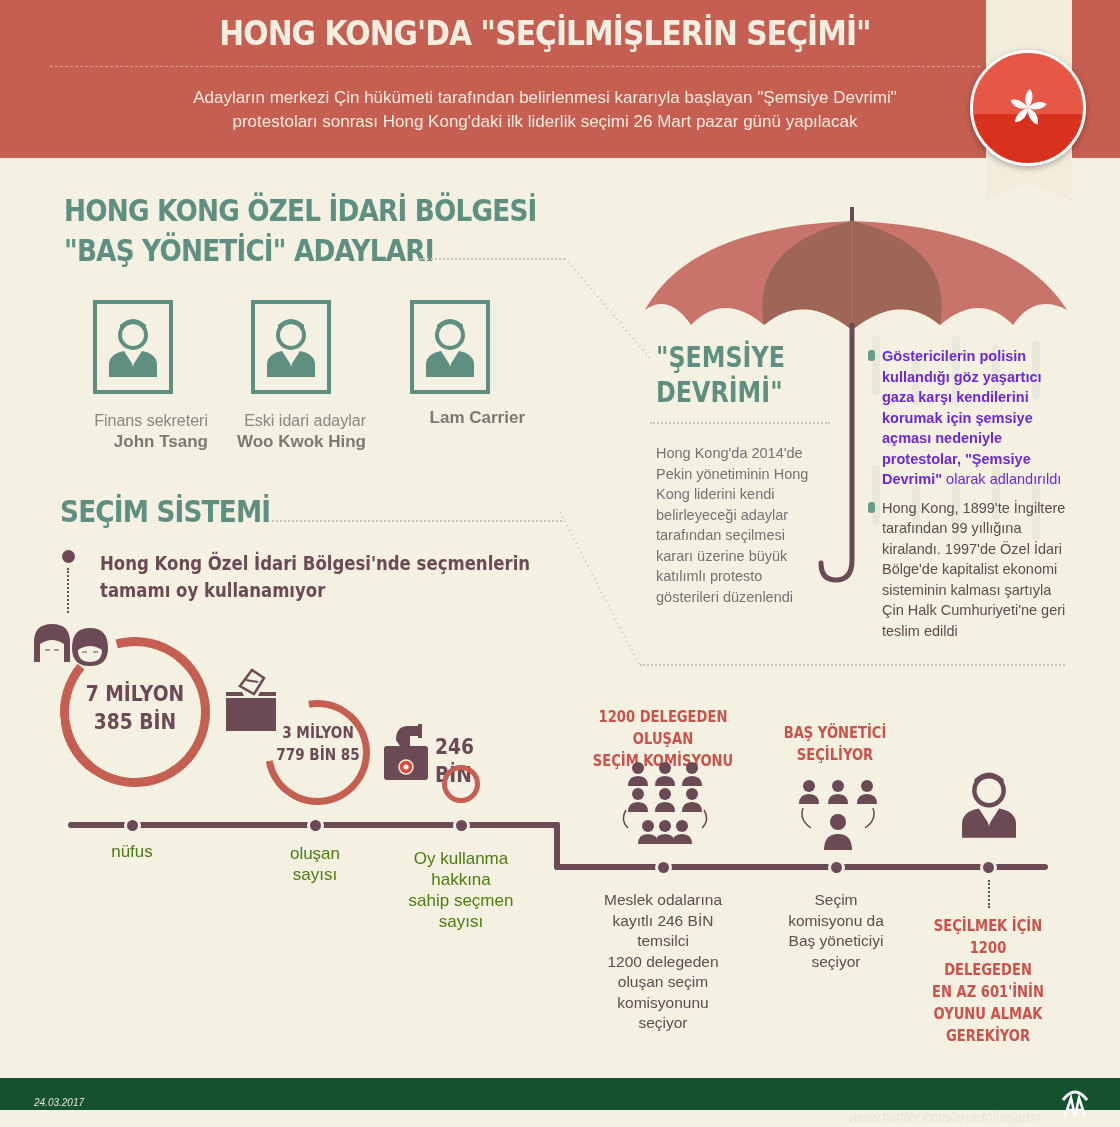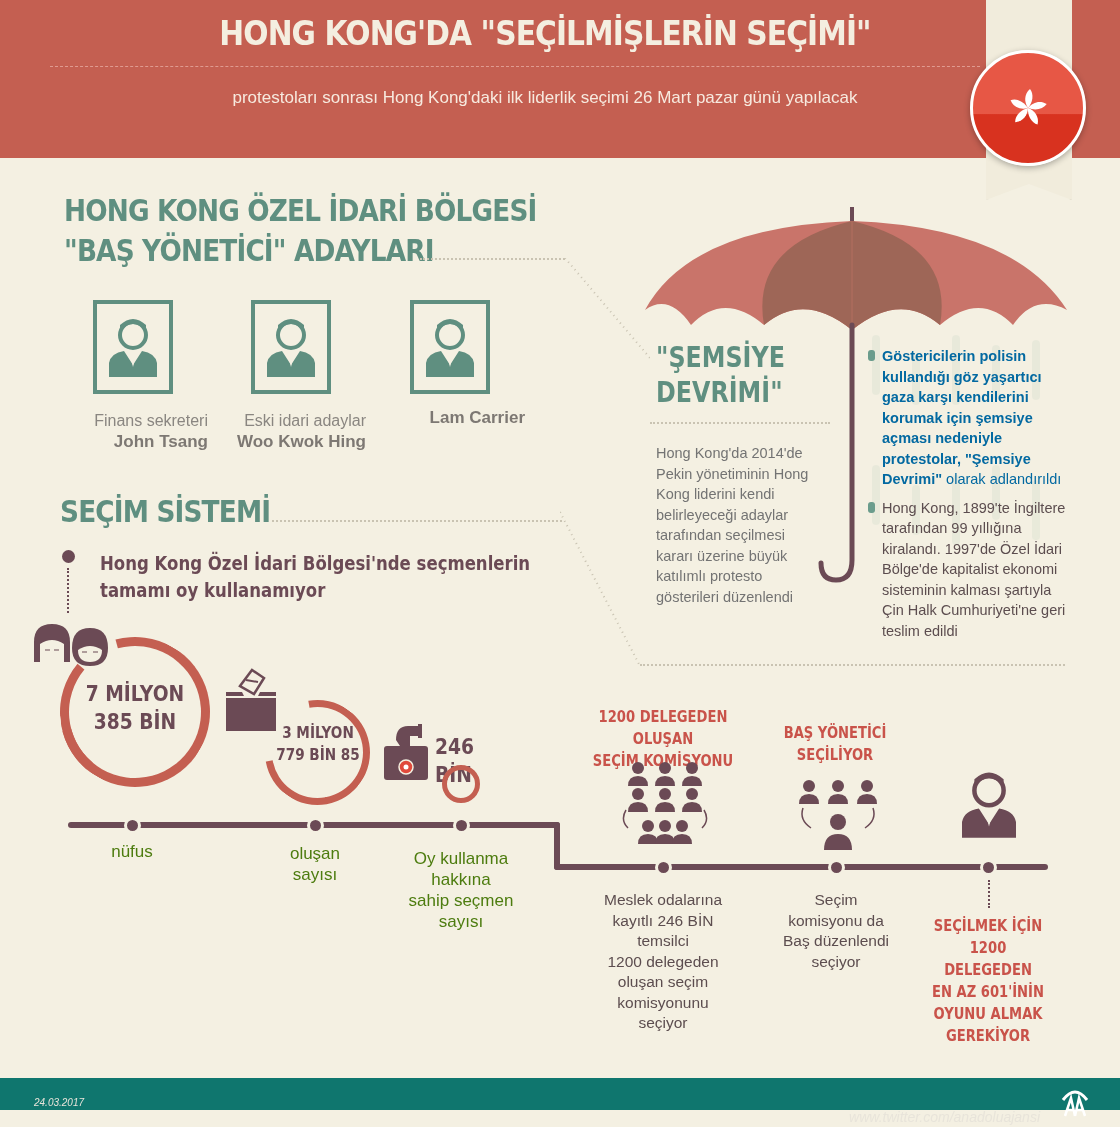--- a/index.html
+++ b/index.html
@@ -20,50 +20,51 @@
 
   .cand { position: absolute; width: 150px; text-align: center; }
   .cand .frame { width: 80px; height: 94px; border: 4px solid #5f8f80; margin: 0 auto; display: flex; align-items: center; justify-content: center; }
   .cand .role { margin-top: 18px; font-size: 16px; color: #8a8681; text-align: right; }
   .cand .name { font-size: 17px; font-weight: bold; color: #7d7873; margin-top: 2px; text-align: right; }
 
   .umbrella { position: absolute; left: 640px; top: 205px; }
   .semsiye-title { position: absolute; left: 656px; top: 340px; font-family: "DejaVu Sans", sans-serif; font-weight: bold; font-size: 28px; line-height: 35px; color: #5f8f80; transform: scaleX(0.85); transform-origin: 0 0; }
   .semsiye-body { position: absolute; left: 656px; top: 443px; width: 170px; font-size: 14.5px; line-height: 20.5px; color: #737373; }
   .bullets { position: absolute; left: 866px; top: 346px; width: 210px; }
-  .bullet { position: relative; padding-left: 16px; font-size: 14.5px; line-height: 20.5px; color: #0369a1; margin-bottom: 8px; }
+  .bullet { position: relative; padding-left: 16px; font-size: 14.5px; line-height: 20.5px; color: #6d28d9; margin-bottom: 8px; }
   .bullet .dot { position: absolute; left: 2px; top: 4px; width: 7px; height: 11px; border-radius: 3px; background: #6a9c8c; }
   .bullet.bold { font-weight: bold; }
   .bullet.light { color: #5c4d4f; }
 
   .secim-sub { position: absolute; left: 100px; top: 550px; font-family: "DejaVu Sans", sans-serif; font-weight: bold; font-size: 19px; line-height: 27px; color: #6b4a55; transform: scaleX(0.87); transform-origin: 0 0; }
   .bigdot { position: absolute; left: 62px; top: 550px; width: 13px; height: 13px; border-radius: 50%; background: #6b4a55; }
   .vdots { position: absolute; border-left: 2px dotted #6b4a55; }
 
   .ring { position: absolute; border-radius: 50%; border-style: solid; border-color: #c45f51; }
   .ring-label { position: absolute; text-align: center; font-family: "DejaVu Sans", sans-serif; font-weight: bold; color: #6b4a55; transform: scaleX(0.85); }
 
   .tl-line { position: absolute; background: #6b4a55; border-radius: 3px; }
   .tl-dot { position: absolute; width: 17px; height: 17px; border-radius: 50%; background: #6b4a55; border: 3px solid #f4f0e2; margin-left: -8px; margin-top: -8px; }
   .tl-label { position: absolute; text-align: center; font-size: 17px; line-height: 21px; color: #4d7c0f; }
   .tl-desc { position: absolute; text-align: center; font-size: 15.5px; line-height: 20.5px; color: #5c4d4f; }
   .red-head { position: absolute; text-align: center; font-family: "DejaVu Sans", sans-serif; font-weight: bold; color: #c9534a; transform: scaleX(0.82); }
 
-  .footer { position: absolute; left: 0; top: 1078px; width: 1120px; height: 32px; background: #0f766e; }
+  .footer { position: absolute; left: 0; top: 1078px; width: 1120px; height: 32px; background: #14532d; }
   .footer .date { position: absolute; left: 34px; top: 19px; font-size: 10px; font-style: italic; color: #e8e4da; }
   .footer .site { position: absolute; right: 80px; top: 31px; font-size: 14px; font-style: italic; color: #e8e4da; }
   .footer .logo { position: absolute; right: 30px; top: 8px; }
 </style>
 </head>
 <body>
 
 <div class="header">
   <div class="title">HONG KONG'DA "SEÇİLMİŞLERİN SEÇİMİ"</div>
   <div class="header-rule"></div>
   <div class="subtitle">
+    <div>Adayların merkezi Çin hükümeti tarafından belirlenmesi kararıyla başlayan "Şemsiye Devrimi"</div>
     <div>protestoları sonrası Hong Kong'daki ilk liderlik seçimi 26 Mart pazar günü yapılacak</div>
   </div>
 </div>
 <div class="ribbon"></div>
 <div class="flag-badge">
   <svg width="44" height="44" viewBox="-22 -22 44 44">
     <g fill="#fff">
       <path d="M0 0 C-4 -6 -4 -14 2 -19 C6 -14 5 -6 0 0Z"></path>
       <path d="M0 0 C-4 -6 -4 -14 2 -19 C6 -14 5 -6 0 0Z" transform="rotate(72)"></path>
       <path d="M0 0 C-4 -6 -4 -14 2 -19 C6 -14 5 -6 0 0Z" transform="rotate(144)"></path>
@@ -285,21 +286,21 @@
       <path d="M62 26 Q62 16 72 16 Q82 16 82 26Z"></path>
     <circle cx="43" cy="44" r="8"></circle>
       <path d="M29 72 Q29 56 43 56 Q57 56 57 72Z"></path>
   </g>
   <path d="M8 30 Q4 42 16 50" fill="none" stroke="#6b4a55" stroke-width="1.5"></path>
   <path d="M78 30 Q82 42 70 50" fill="none" stroke="#6b4a55" stroke-width="1.5"></path>
 </svg>
 <div class="tl-desc" style="left:776px; top:890px; width:120px;">
   <div>Seçim</div>
   <div>komisyonu da</div>
-  <div>Baş düzenlendi</div>
+  <div>Baş yöneticiyi</div>
   <div>seçiyor</div>
 </div>
 
 <svg style="position:absolute; left:958px; top:768px;" width="62" height="72" viewBox="0 0 54 64">
   <circle cx="27" cy="20" r="13" fill="none" stroke="#6b4a55" stroke-width="4"></circle>
     <path d="M14 16 Q27 2 40 16 L40 10 Q27 -2 14 10Z" fill="#6b4a55"></path>
     <path d="M3 62 L3 48 Q5 38 18 36 L27 50 L36 36 Q49 38 51 48 L51 62Z" fill="#6b4a55"></path>
     <path d="M24 40 L27 52 L30 40Z" fill="#f4f0e2"></path>
 </svg>
 <div class="vdots" style="left:988px; top:880px; height:28px;"></div>

